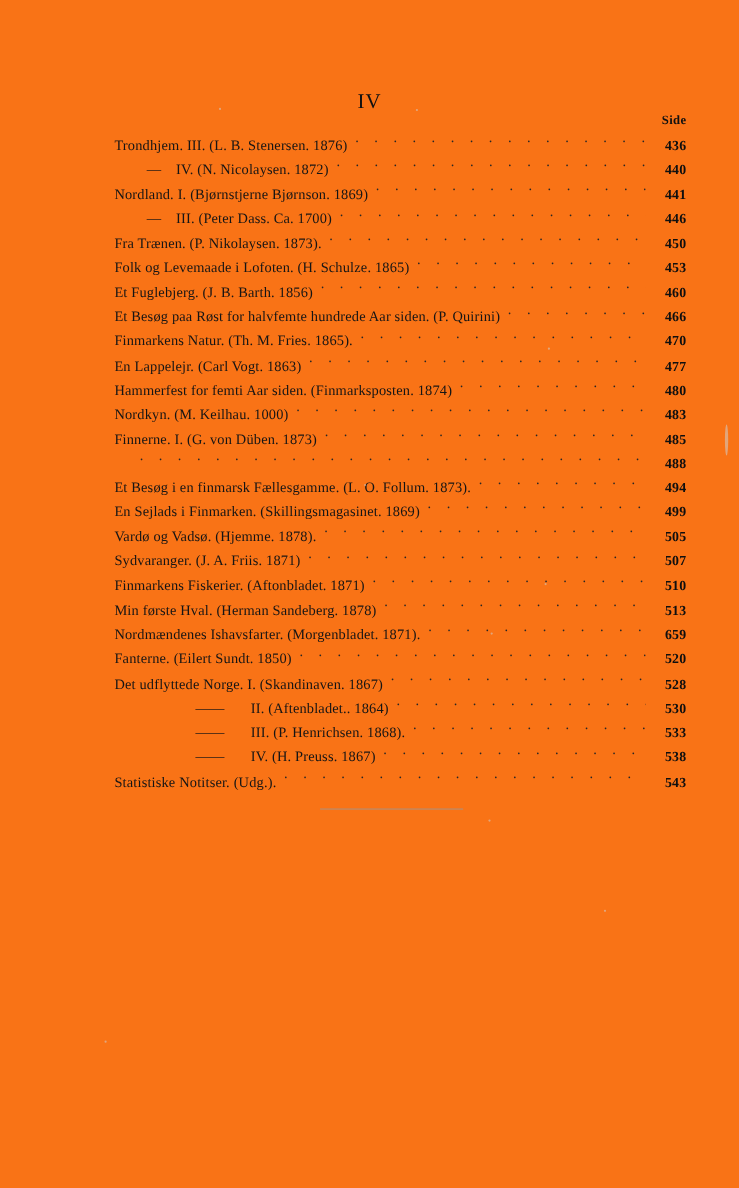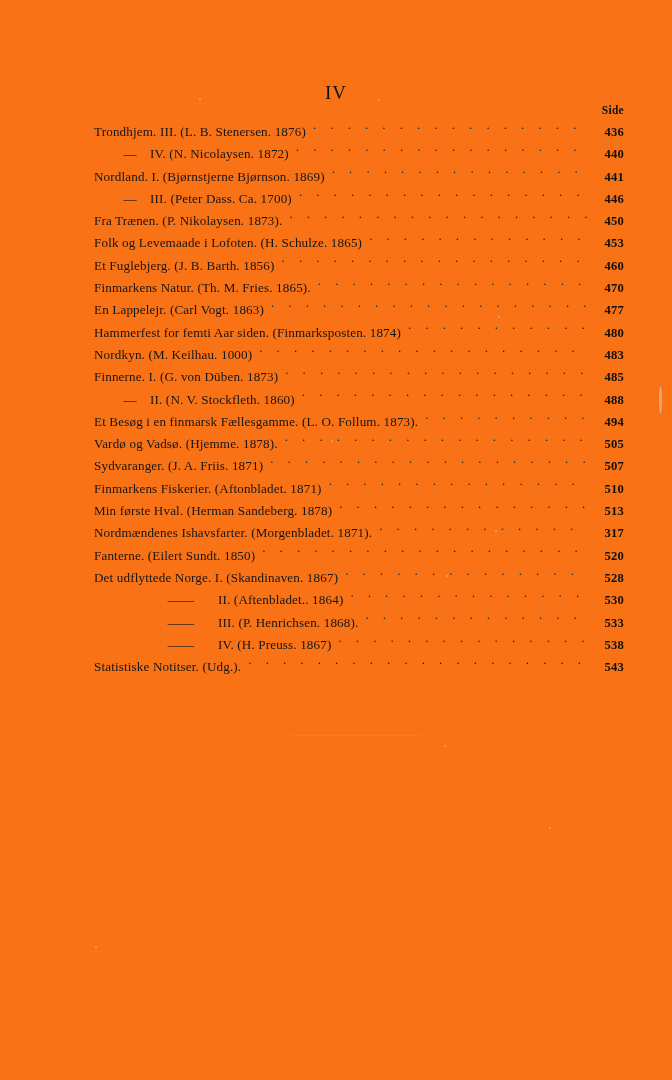--- a/index.html
+++ b/index.html
@@ -44,21 +44,21 @@
     font-weight: bold;
     letter-spacing: 0.3px;
     color: #111;
     text-align: right;
   }
 
   
   .toc {
     position: absolute;
     top: 121px;
-    left: 94px;
+    left: 104px;
     right: 48px;
   }
 
   .toc-row {
     display: flex;
     align-items: baseline;
     font-size: 13.1px;
     line-height: 21.3px;
     white-space: nowrap;
     color: #151515;
@@ -168,20 +168,25 @@
         <span class="toc-title"><span>Folk og Levemaade i Lofoten.  (H. Schulze.  1865)</span></span>
         <span class="leader"></span>
         <span class="toc-page">453</span>
       </div>
       <div class="toc-row lvl-0">
         <span class="toc-title"><span>Et Fuglebjerg.  (J. B. Barth.  1856)</span></span>
         <span class="leader"></span>
         <span class="toc-page">460</span>
       </div>
       <div class="toc-row lvl-0">
+        <span class="toc-title"><span>Et Besøg paa Røst for halvfemte hundrede Aar siden.  (P. Quirini)</span></span>
+        <span class="leader"></span>
+        <span class="toc-page">466</span>
+      </div>
+      <div class="toc-row lvl-0">
         <span class="toc-title"><span>Finmarkens Natur.  (Th. M. Fries.  1865).</span></span>
         <span class="leader"></span>
         <span class="toc-page">470</span>
       </div>
       <div class="toc-row lvl-0">
         <span class="toc-title"><span>En Lappelejr.  (Carl Vogt.  1863)</span></span>
         <span class="leader"></span>
         <span class="toc-page">477</span>
       </div>
       <div class="toc-row lvl-0">
@@ -193,30 +198,34 @@
         <span class="toc-title"><span>Nordkyn.  (M. Keilhau.  1000)</span></span>
         <span class="leader"></span>
         <span class="toc-page">483</span>
       </div>
       <div class="toc-row lvl-0">
         <span class="toc-title"><span>Finnerne.  I.  (G. von Düben.  1873)</span></span>
         <span class="leader"></span>
         <span class="toc-page">485</span>
       </div>
       <div class="toc-row lvl-1">
-        <span class="toc-title"><span class="dash dash-1">—</span><span>II.  (N. V. Stockfleth.  1860)</span></span>
         <span class="leader"></span>
         <span class="toc-page">488</span>
       </div>
       <div class="toc-row lvl-0">
         <span class="toc-title"><span>Et Besøg i en finmarsk Fællesgamme.  (L. O. Follum.  1873).</span></span>
         <span class="leader"></span>
         <span class="toc-page">494</span>
       </div>
       <div class="toc-row lvl-0">
+        <span class="toc-title"><span>En Sejlads i Finmarken.  (Skillingsmagasinet.  1869)</span></span>
+        <span class="leader"></span>
+        <span class="toc-page">499</span>
+      </div>
+      <div class="toc-row lvl-0">
         <span class="toc-title"><span>Vardø og Vadsø.  (Hjemme.  1878).</span></span>
         <span class="leader"></span>
         <span class="toc-page">505</span>
       </div>
       <div class="toc-row lvl-0">
         <span class="toc-title"><span>Sydvaranger.  (J. A. Friis.  1871)</span></span>
         <span class="leader"></span>
         <span class="toc-page">507</span>
       </div>
       <div class="toc-row lvl-0">
@@ -225,21 +234,21 @@
         <span class="toc-page">510</span>
       </div>
       <div class="toc-row lvl-0">
         <span class="toc-title"><span>Min første Hval.  (Herman Sandeberg.  1878)</span></span>
         <span class="leader"></span>
         <span class="toc-page">513</span>
       </div>
       <div class="toc-row lvl-0">
         <span class="toc-title"><span>Nordmændenes Ishavsfarter.  (Morgenbladet.  1871).</span></span>
         <span class="leader"></span>
-        <span class="toc-page">317</span>
+        <span class="toc-page">659</span>
       </div>
       <div class="toc-row lvl-0">
         <span class="toc-title"><span>Fanterne.  (Eilert Sundt.  1850)</span></span>
         <span class="leader"></span>
         <span class="toc-page">520</span>
       </div>
       <div class="toc-row lvl-0">
         <span class="toc-title"><span>Det udflyttede Norge.  I.  (Skandinaven.  1867)</span></span>
         <span class="leader"></span>
         <span class="toc-page">528</span>

